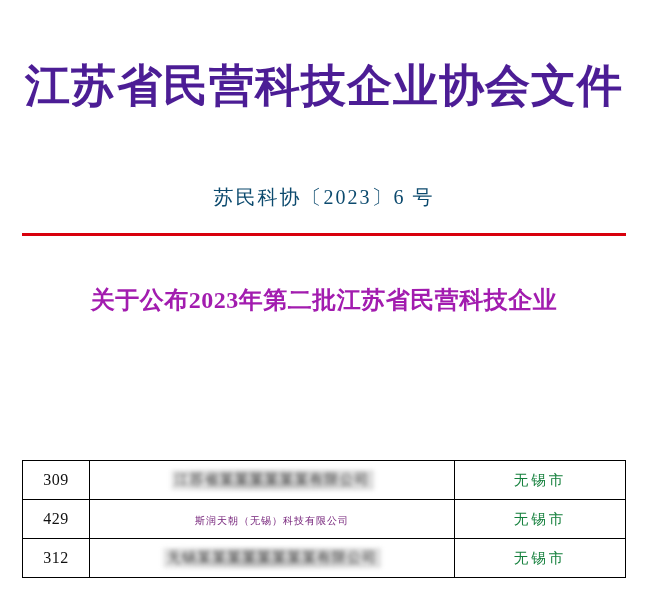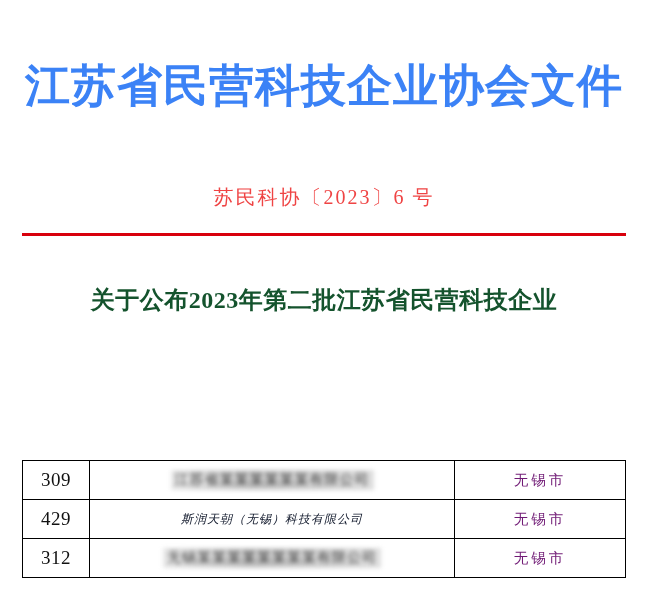--- a/index.html
+++ b/index.html
@@ -15,47 +15,47 @@
   }
   .page {
     position: relative;
     width: 648px;
     height: 605px;
     background: #fff;
     box-sizing: border-box;
   }
   .masthead {
     text-align: center;
-    color: #3b82f6;
+    color: #4c1d95;
     font-family: "Liberation Serif", serif;
     font-weight: bold;
     font-size: 45px;
     letter-spacing: 1px;
     margin-top: 62px;
     line-height: 1.1;
     white-space: nowrap;
   }
   .doc-number {
     text-align: center;
     font-size: 20px;
-    color: #ef4444;
+    color: #0c4a6e;
     margin-top: 72px;
     letter-spacing: 2px;
     font-family: "Liberation Serif", serif;
   }
   .red-rule {
     height: 3px;
     background: #d8000c;
     margin: 22px 22px 0 22px;
   }
   .title {
     text-align: center;
     font-size: 24px;
     font-weight: bold;
-    color: #14532d;
+    color: #a21caf;
     margin-top: 46px;
     line-height: 1.55;
     letter-spacing: 0.5px;
     font-family: "Liberation Serif", serif;
   }
   .title-line {
     display: block;
   }
   .table-wrap {
     position: absolute;
@@ -87,32 +87,31 @@
     filter: blur(2.2px);
     color: #3a3a3a;
     font-size: 14px;
     letter-spacing: 1px;
     background: linear-gradient(90deg, rgba(210,210,210,0.55) 0%, rgba(180,180,180,0.75) 40%, rgba(200,200,200,0.6) 100%);
     padding: 1px 4px;
     white-space: nowrap;
     user-select: none;
   }
   .clear-name {
-    font-size: 12px;
+    font-size: 10px;
     letter-spacing: 1px;
-    color: #0f172a;
-    font-style: italic;
+    color: #701a75;
   }
   .city {
     font-size: 14.5px;
     letter-spacing: 3px;
-    color: #701a75;
+    color: #15803d;
   }
   .idx {
-    font-size: 19px;
+    font-size: 16px;
     letter-spacing: 0.5px;
   }
 </style>
 </head>
 <body>
 
 <div class="page">
 
   <div class="masthead">江苏省民营科技企业协会文件</div>
 

